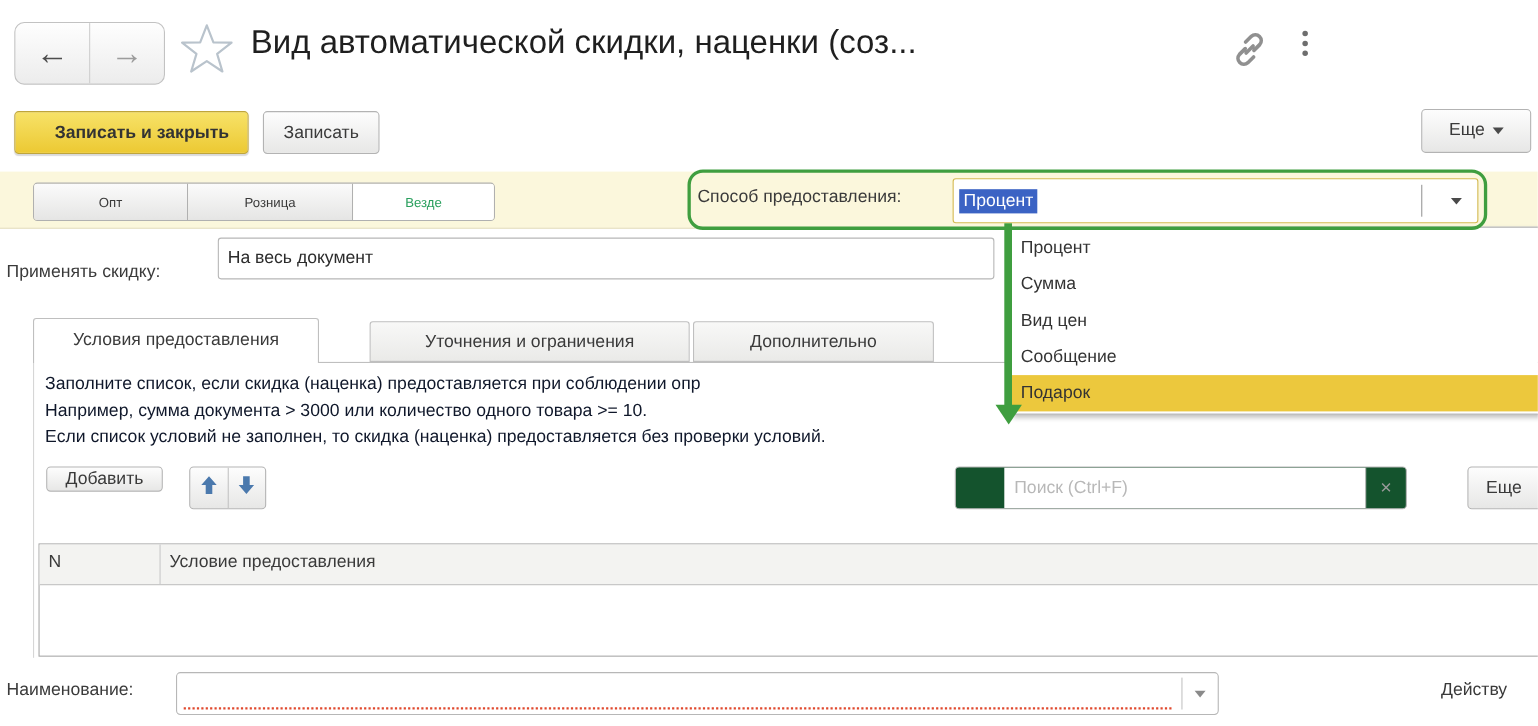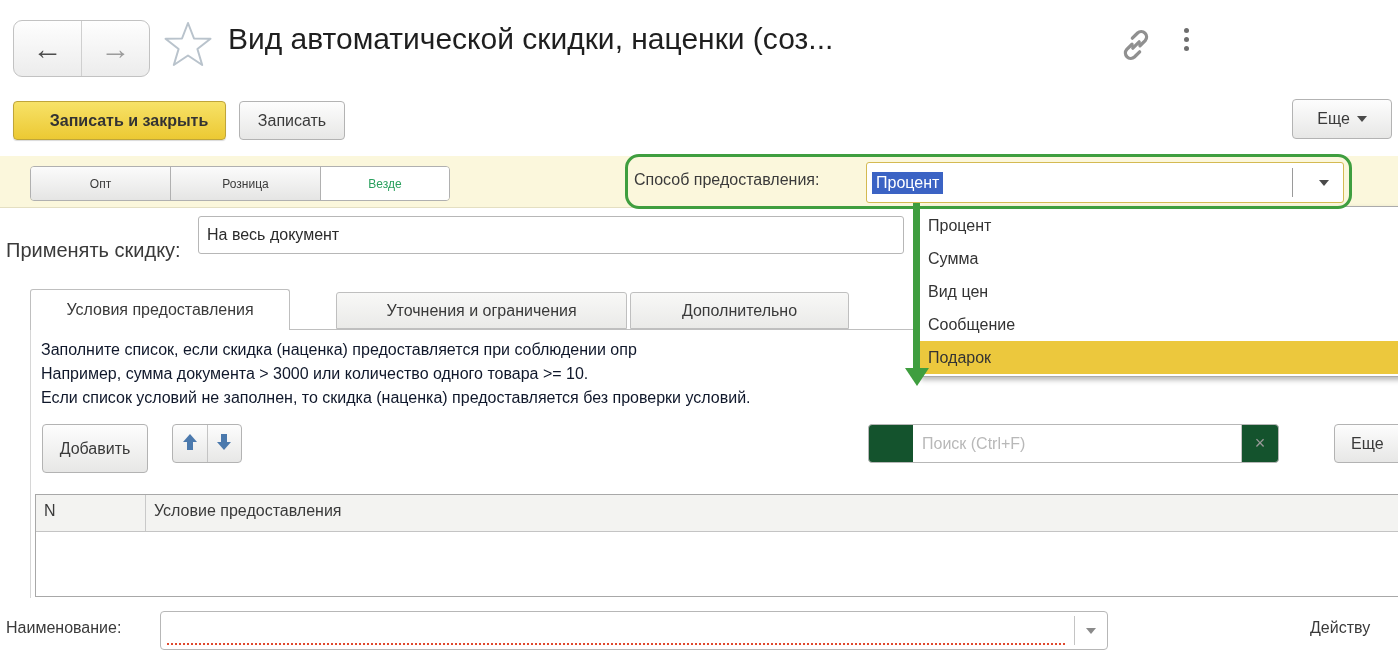--- a/index.html
+++ b/index.html
@@ -62,39 +62,39 @@
                 border-top:18px solid #3f9e3f; }
 
   
   .popup { left:918px; top:206px; width:488px; background:#fff; border:1px solid #ababab;
            box-shadow:3px 3px 5px rgba(0,0,0,.28); z-index:20; padding:2px 0; }
   .popup .item { height:33px; line-height:33px; padding-left:9px; font-size:16px;
                  color:#333; cursor:pointer; white-space:nowrap; }
   .popup .item.hl { background:#ecc83d; }
 
   
-  .apply-label { left:6px; top:239px; font-size:20px;text-align:center; }
+  .apply-label { left:6px; top:239px; font-size:16px;text-align:center; }
   .apply-input { left:198px; top:216px; width:706px; height:38px; background:#fff;
                  border:1px solid #b7b7b7; border-radius:3px; font-size:16px; color:#2b2b2b;
                  padding:0 8px; display:flex; align-items:center; }
 
   
   .tabline { left:30px; top:329px; width:1368px; height:1px; background:#bfbfbf; }
   .tab { position:absolute; display:flex; align-items:center; justify-content:center;
          font-size:16px; border:1px solid #bfbfbf; border-radius:3px 3px 0 0;
          cursor:pointer; }
   .tab.inactive { top:292px; height:37px; background:linear-gradient(#f8f8f7,#eaeae8); }
   .tab.active { top:289px; height:41px; background:#fff; border-bottom:none; z-index:2; }
   .panel-border { left:30px; top:330px; width:1px; height:268px; background:#d6d6d6; }
 
   
   .info { left:41px; top:338px; font-size:16px; line-height:24px; color:#0f172a; white-space:nowrap; }
 
   
-  .add-btn { left:42px; top:424px; width:106px; height:49px; }
+  .add-btn { left:42px; top:424px; width:106px; height:23px; }
   .arrows { left:172px; top:424px; width:70px; height:39px; display:flex;
             border:1px solid #b3b3b3; border-radius:4px; overflow:hidden;
             background:linear-gradient(#fdfdfd,#e7e7e6); }
   .arrows .a { flex:1; display:flex; align-items:center; justify-content:center; cursor:pointer; }
   .arrows .a:first-child { border-right:1px solid #c4c4c4; }
   .searchbox { left:868px; top:424px; width:411px; height:39px; border:1px solid #b7b7b7;
                border-radius:4px; background:#14532d; display:flex; overflow:hidden;padding-left:44px; }
   .searchbox input { flex:1; border:none; outline:none; font-size:16px; padding:0 9px;
                      font-family:"Liberation Sans", sans-serif; color:#333; }
   .searchbox input::placeholder { color:#b8b8b8; }

